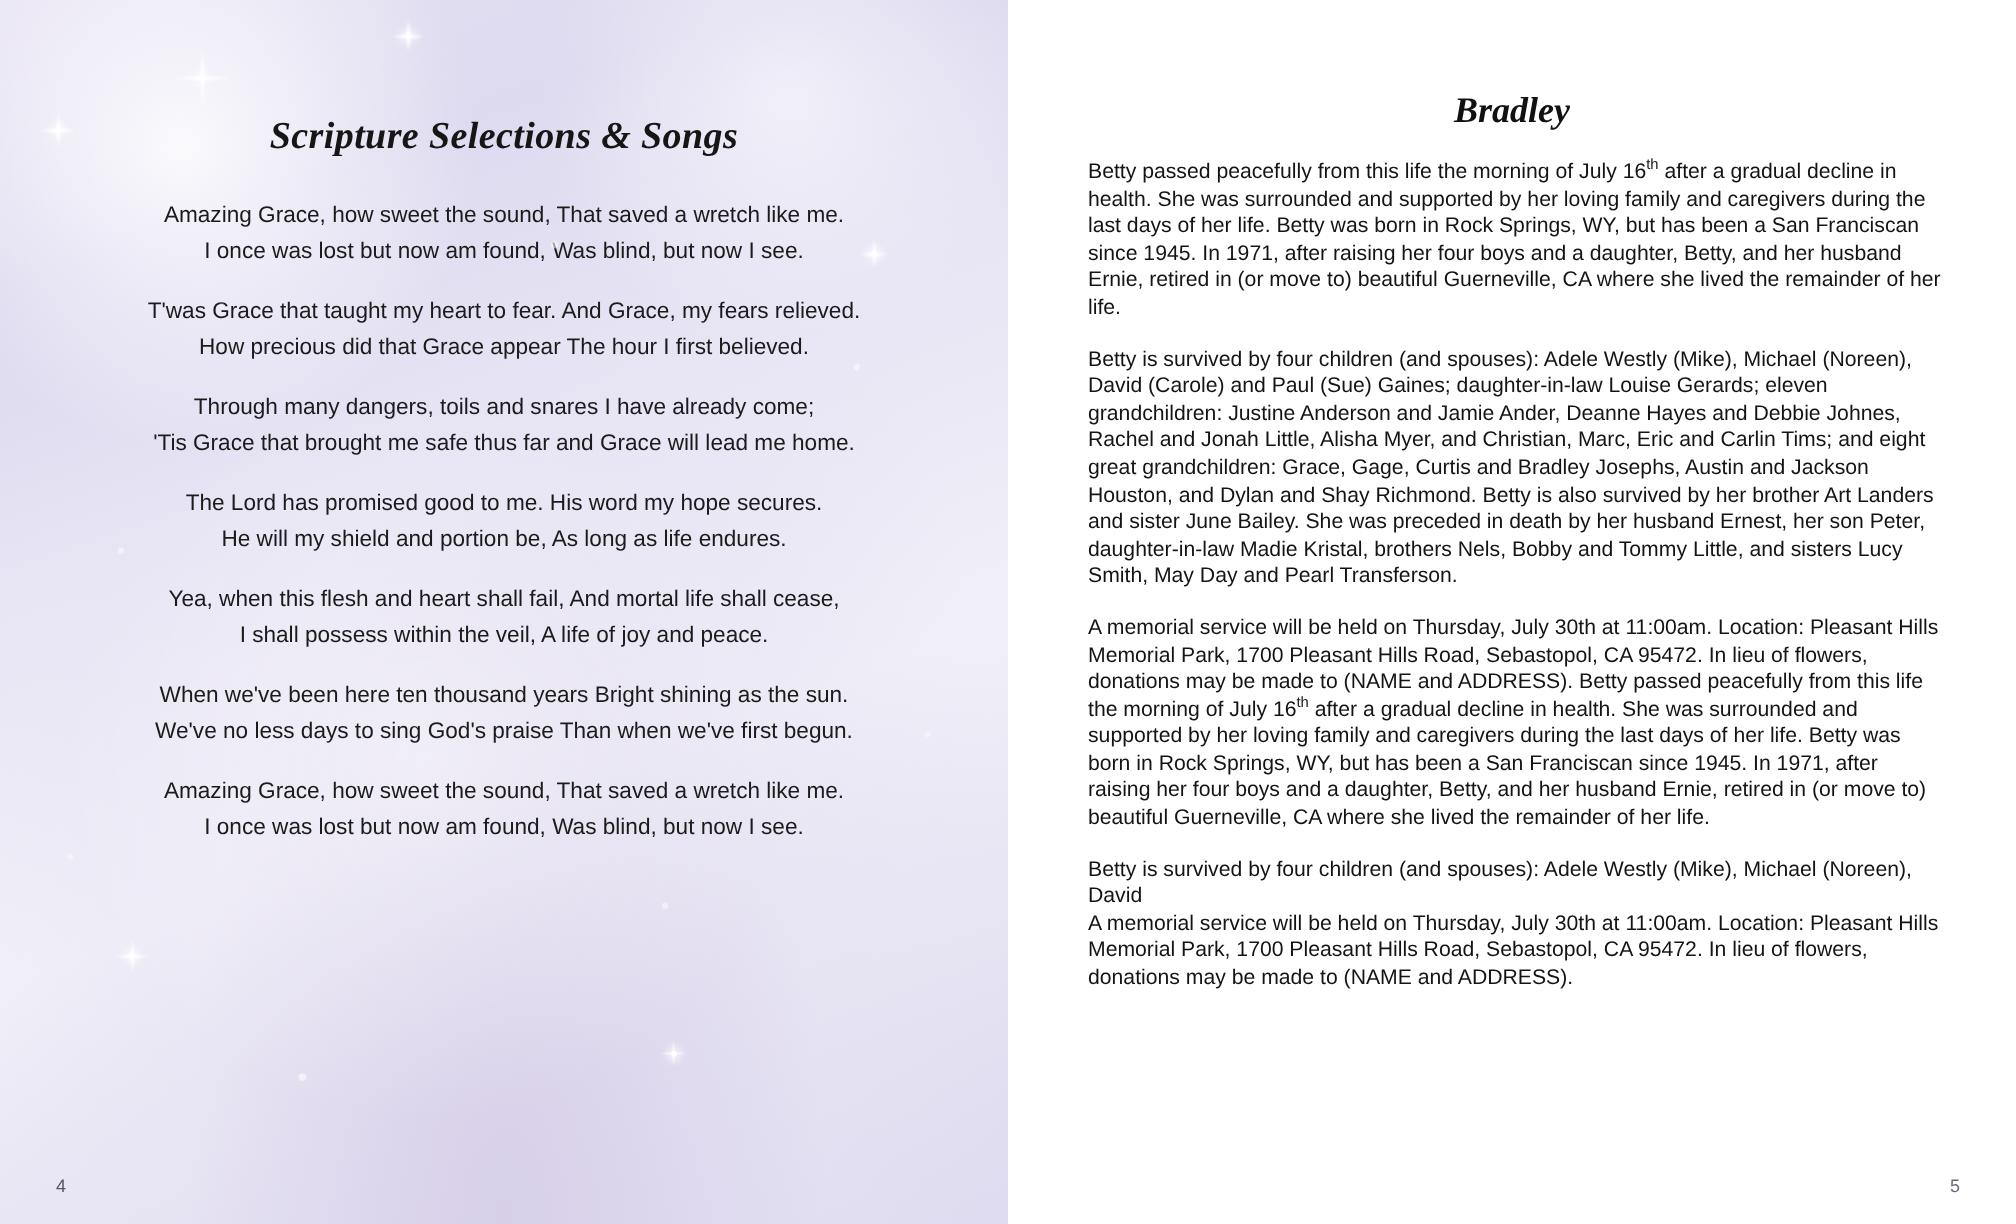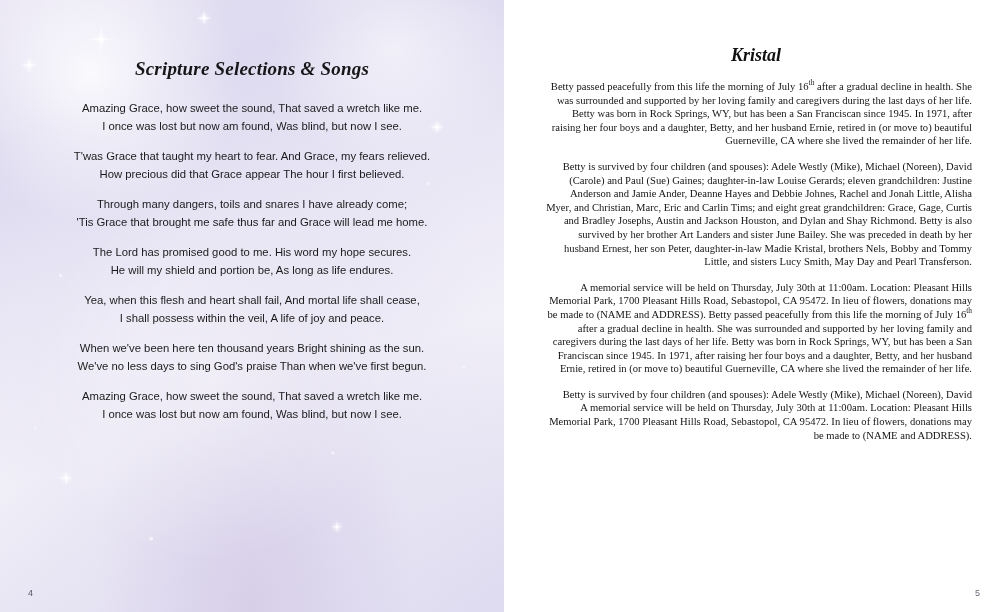--- a/index.html
+++ b/index.html
@@ -129,25 +129,25 @@
     font-weight: bold;
     font-style: italic;
     font-size: 18px;
     color: #111;
   }
   .obit {
     position: absolute;
     left: 40px;
     top: 80px;
     width: 428px;
-    font-family: Liberation Serif, serif;
+    font-family: Liberation Sans, sans-serif;
     font-size: 10.6px;
     line-height: 13.6px;
     color: #141414;
-    text-align: right;
+    text-align: left;
   }
   .obit p {
     margin: 0 0 12px 0;
   }
   .obit p.tight {
     margin-bottom: 0;
   }
   sup {
     font-size: 7.4px;
     vertical-align: super;
@@ -231,21 +231,21 @@
       <div class="verse">
         <div>Amazing Grace, how sweet the sound, That saved a wretch like me.</div>
         <div>I once was lost but now am found, Was blind, but now I see.</div>
       </div>
     </div>
 
     <div class="folio folio-left">4</div>
   </div>
 
   <div class="page-right">
-    <div class="right-title">Kristal</div>
+    <div class="right-title">Bradley</div>
 
     <div class="obit">
       <p><span>Betty passed peacefully from this life the morning of July 16</span><sup>th</sup><span> after a gradual decline in health.  She was surrounded and supported by her loving family and caregivers during the last days of her life.  Betty was born in Rock Springs, WY, but has been a San Franciscan since 1945.  In 1971, after raising her four boys and a daughter, Betty, and her husband Ernie, retired in (or move to) beautiful Guerneville, CA where she lived the remainder of her life.</span></p>
 
       <p>Betty is survived by four children (and spouses): Adele Westly (Mike), Michael (Noreen), David (Carole) and Paul (Sue) Gaines;  daughter-in-law Louise Gerards;  eleven grandchildren: Justine Anderson and Jamie Ander, Deanne Hayes and Debbie Johnes, Rachel and Jonah Little, Alisha Myer, and Christian, Marc, Eric and Carlin Tims;  and eight great grandchildren: Grace, Gage, Curtis and Bradley Josephs, Austin and Jackson Houston, and Dylan and Shay Richmond.   Betty is also survived by her brother Art Landers and sister June Bailey.  She was preceded in death by her husband Ernest, her son Peter, daughter-in-law Madie Kristal, brothers Nels, Bobby and Tommy Little, and sisters Lucy Smith, May Day and Pearl Transferson.</p>
 
       <p><span>A memorial service will be held on Thursday, July 30th at 11:00am.  Location:  Pleasant Hills Memorial Park, 1700 Pleasant Hills Road, Sebastopol, CA 95472.  In lieu of flowers, donations may be made to (NAME and ADDRESS). Betty passed peacefully from this life the morning of July 16</span><sup>th</sup><span> after a gradual decline in health.  She was surrounded and supported by her loving family and caregivers during the last days of her life.  Betty was born in Rock Springs, WY, but has been a San Franciscan since 1945.  In 1971, after raising her four boys and a daughter, Betty, and her husband Ernie, retired in (or move to) beautiful Guerneville, CA where she lived the remainder of her life.</span></p>
 
       <p class="tight">Betty is survived by four children (and spouses): Adele Westly (Mike), Michael (Noreen), David</p>
 

